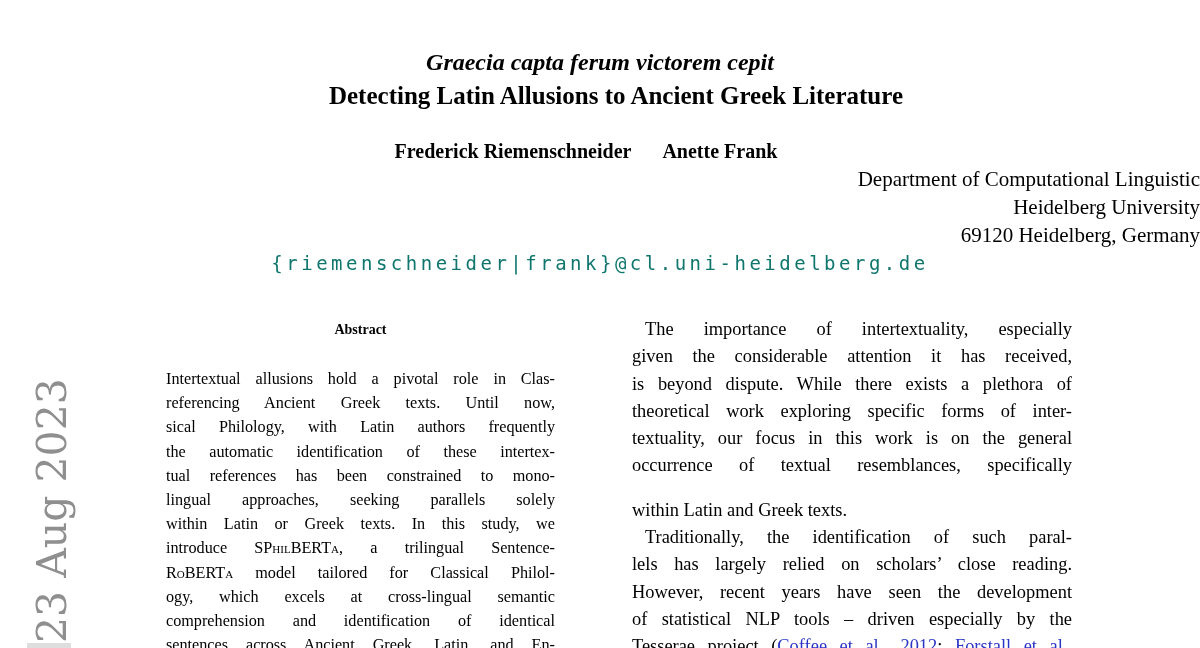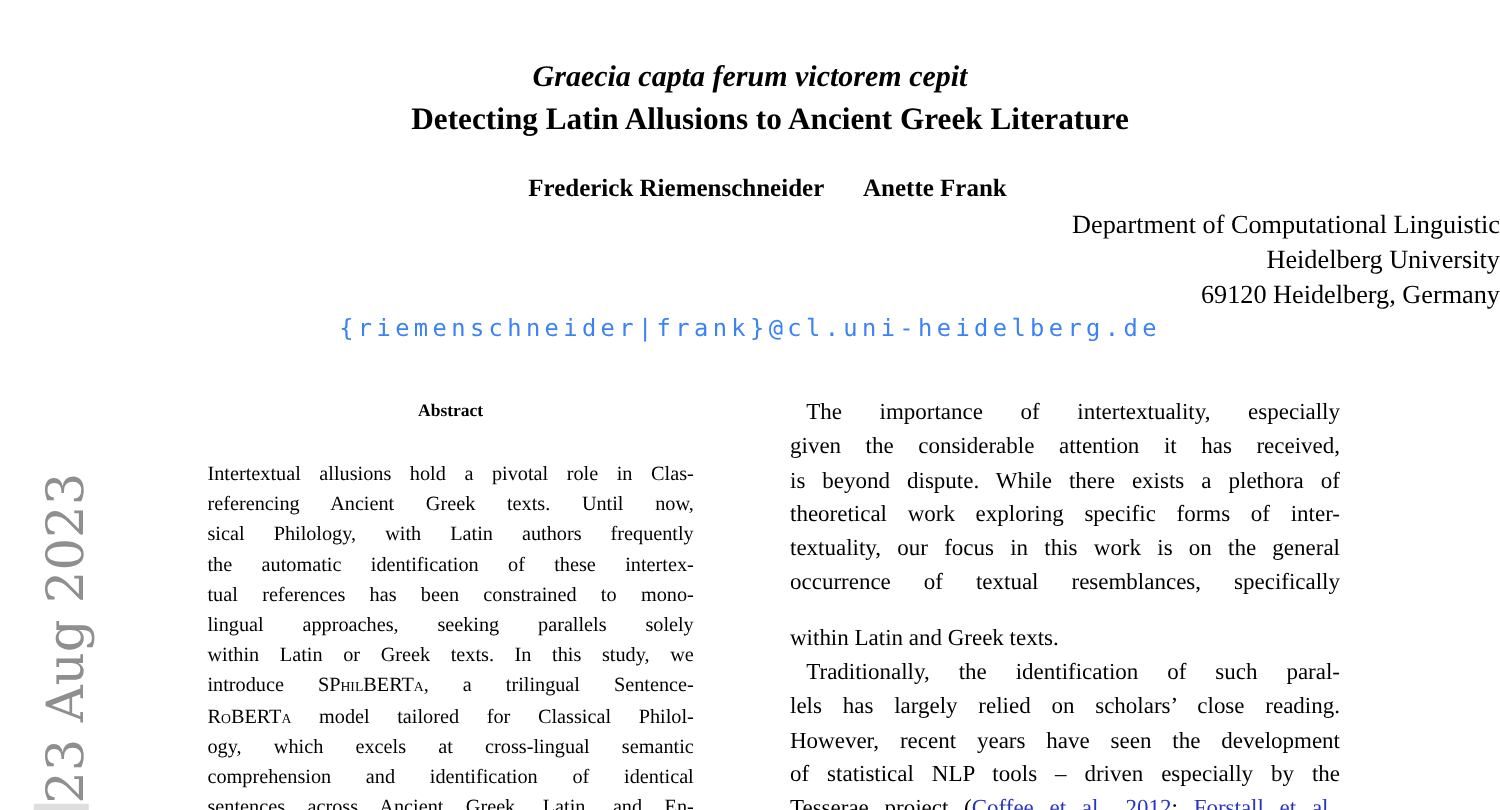--- a/index.html
+++ b/index.html
@@ -45,34 +45,34 @@
   }
   .title {
     position: absolute; top: 82px; left: 0; width: 1200px;
     text-align: center; font-size: 25px; font-weight: bold;
     line-height: 1.1;
     margin-left: 16px;
   }
   .authors {
     position: absolute; top: 140px; left: 0; width: 1172px;
     display: flex; justify-content: center; gap: 31px;
-    font-size: 20px; font-weight: bold; line-height: 1.1; padding-left: 28px;
+    font-size: 20px; font-weight: bold; line-height: 1.1;
   }
   .affil {
     position: absolute; left: 0; width: 1200px;
     text-align: right; font-size: 21px; line-height: 1.1;
   }
   .dept { top: 168px; }
   .univ { top: 196px; }
   .addr { top: 224px; }
   .email {
     position: absolute; top: 253px; left: 0; width: 1200px;
     text-align: center;
     font-family: "DejaVu Sans Mono", monospace;
-    font-size: 19px; letter-spacing: 3.5px; color: #3b82f6;
+    font-size: 19px; letter-spacing: 3.5px; color: #0f766e;
     line-height: 1.1; white-space: nowrap;
   }
 
   
   .abstract-heading {
     position: absolute; top: 322px; left: 166px; width: 389px;
     text-align: center; font-size: 14px; font-weight: bold; line-height: 1.1;
   }
   .abstract-body {
     position: absolute; top: 367px; left: 166px; width: 389px;

